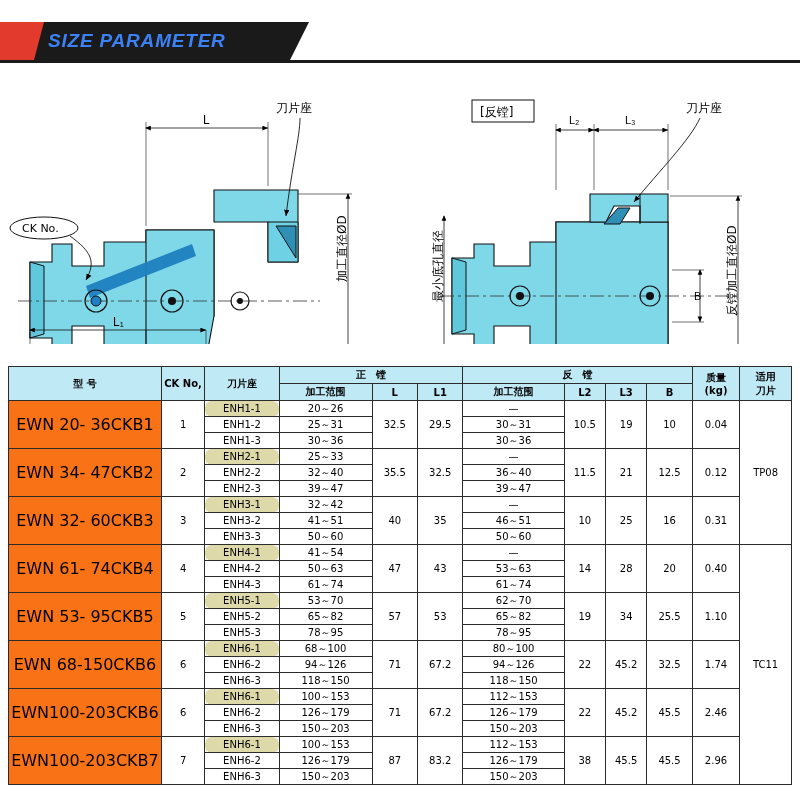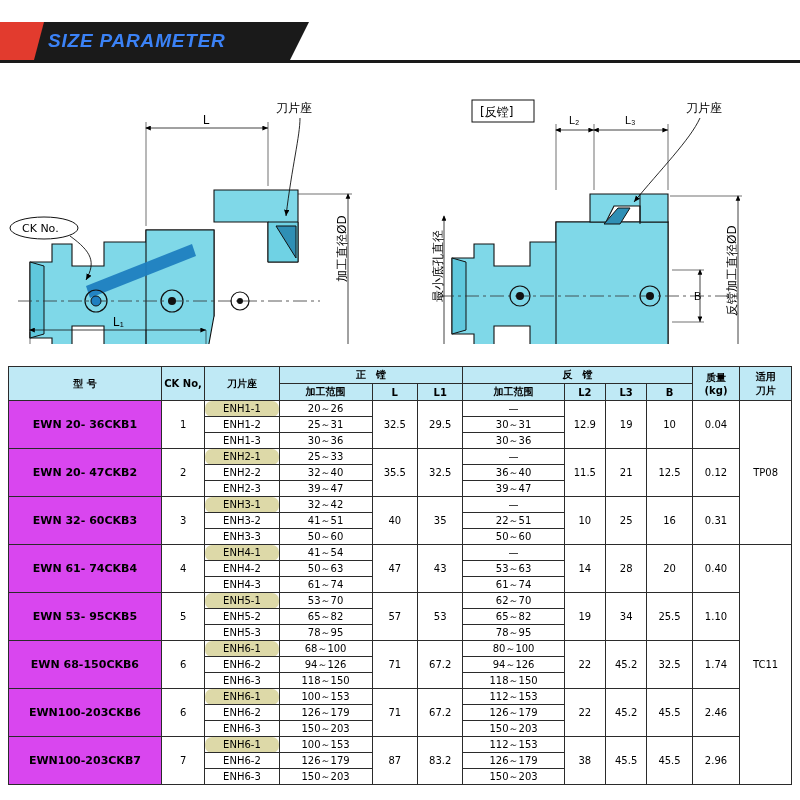--- a/index.html
+++ b/index.html
@@ -53,21 +53,21 @@
   td,th{
     border:1px solid #2b2b2b;
     font-size:10px;
     text-align:center;
     padding:0;
     height:15px;
     color:#000;
     font-family:"DejaVu Sans",sans-serif;
   }
   thead th{background:#bfe9f5;font-weight:bold;height:16px;}
-  .model{background:#d946ef;font-weight:bold;font-size:11px;}
+  .model{background:#f97316;font-weight:normal;font-size:16px;}
   .ckno{background:#ffffff;}
   .holder-hi{background:#ddd9a8;border-radius:7px;}
   .holder{background:#ffffff;margin-top:16px;}
   .white{background:#ffffff;}
   .nowrap{white-space:nowrap;text-align:center;}
 </style>
 </head>
 <body>
 
 <div class="banner"></div>
@@ -230,38 +230,38 @@
   </thead>
   <tbody id="tbody">
         <tr>
           <td class="model" rowspan="3">EWN 20- 36CKB1</td>
           <td class="ckno" rowspan="3">1</td>
           <td class="holder-hi">ENH1-1</td>
           <td class="white nowrap">20～26</td>
           <td class="white" rowspan="3">32.5</td>
           <td class="white" rowspan="3">29.5</td>
           <td class="white nowrap">—</td>
-          <td class="white" rowspan="3">12.9</td>
+          <td class="white" rowspan="3">10.5</td>
           <td class="white" rowspan="3">19</td>
           <td class="white" rowspan="3">10</td>
           <td class="white" rowspan="3">0.04</td>
           <td class="white" rowspan="9">TP08</td>
         </tr>
         <tr>
           <td class="holder">ENH1-2</td>
           <td class="white nowrap">25～31</td>
           <td class="white nowrap">30～31</td>
         </tr>
         <tr>
           <td class="holder">ENH1-3</td>
           <td class="white nowrap">30～36</td>
           <td class="white nowrap">30～36</td>
         </tr>
         <tr>
-          <td class="model" rowspan="3">EWN 20- 47CKB2</td>
+          <td class="model" rowspan="3">EWN 34- 47CKB2</td>
           <td class="ckno" rowspan="3">2</td>
           <td class="holder-hi">ENH2-1</td>
           <td class="white nowrap">25～33</td>
           <td class="white" rowspan="3">35.5</td>
           <td class="white" rowspan="3">32.5</td>
           <td class="white nowrap">—</td>
           <td class="white" rowspan="3">11.5</td>
           <td class="white" rowspan="3">21</td>
           <td class="white" rowspan="3">12.5</td>
           <td class="white" rowspan="3">0.12</td>
@@ -285,21 +285,21 @@
           <td class="white" rowspan="3">35</td>
           <td class="white nowrap">—</td>
           <td class="white" rowspan="3">10</td>
           <td class="white" rowspan="3">25</td>
           <td class="white" rowspan="3">16</td>
           <td class="white" rowspan="3">0.31</td>
         </tr>
         <tr>
           <td class="holder">ENH3-2</td>
           <td class="white nowrap">41～51</td>
-          <td class="white nowrap">22～51</td>
+          <td class="white nowrap">46～51</td>
         </tr>
         <tr>
           <td class="holder">ENH3-3</td>
           <td class="white nowrap">50～60</td>
           <td class="white nowrap">50～60</td>
         </tr>
         <tr>
           <td class="model" rowspan="3">EWN 61- 74CKB4</td>
           <td class="ckno" rowspan="3">4</td>
           <td class="holder-hi">ENH4-1</td>

